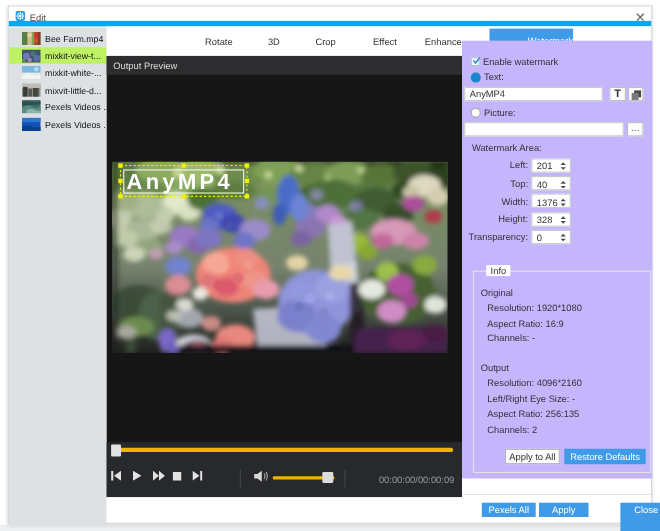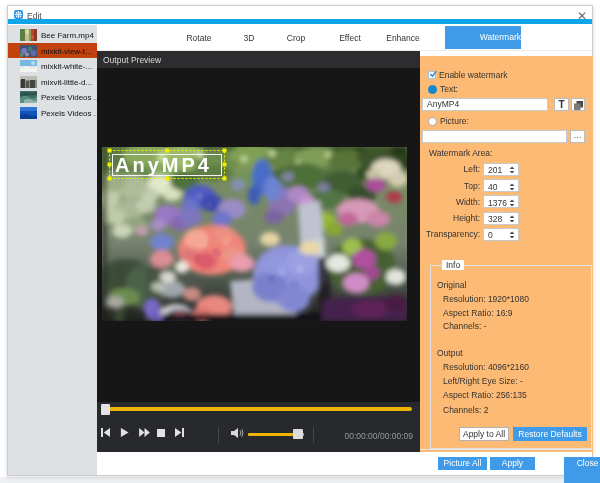--- a/index.html
+++ b/index.html
@@ -10,42 +10,42 @@
             border:1px solid #c9cdd1; box-shadow:0 1px 4px rgba(0,0,0,.15); }
   .abs { position:absolute; }
   
   #titlebar { position:absolute; left:0; top:0; width:100%; height:18px; background:#fff; border-bottom:5px solid #0ea5e9; }
   #ticon { position:absolute; left:6px; top:4px; width:9px; height:9px; }
   #ttext { position:absolute; left:19px; top:5px; font-size:8.5px; color:#4a4a4a; }
   #tclose { position:absolute; left:569px; top:3px; font-size:12px; color:#686868; }
   
   #sidebar { position:absolute; left:0; top:19px; width:89px; bottom:0; background:#dde1e4; overflow:hidden; }
   .row { position:absolute; left:0; width:89px; height:15.6px; overflow:hidden; }
-  .row.sel { background:#c2410c; }
+  .row.sel { background:#bef264; }
   .thumb { position:absolute; left:12px; top:2px; width:17px; height:12px; }
   .rtext { position:absolute; left:33px; top:4px; font-size:8px; color:#111; white-space:nowrap; }
   
   #tabs { position:absolute; left:89px; top:18px; right:0; height:27px; background:#fff; border-bottom:1px solid #ebebeb; }
   .tab { position:absolute; top:0; height:27px; line-height:29px; font-size:8.5px; color:#333; text-align:center; }
   #wtab { position:absolute; left:348px; top:1.5px; width:76px; height:23px; background:#3f9be7; color:#fff;
           font-size:8.5px; text-align:right; line-height:23px; }
   
   #stage { position:absolute; left:89px; top:45px; width:323px; height:401px; background:#161616; }
   #pbar { position:absolute; left:0; top:0; width:100%; height:17px; background:#2d2d2f; color:#dcdcdc; font-size:8.5px; line-height:18px; padding-left:6px; }
   #video { position:absolute; left:5px; top:96px; width:305px; height:174px; }
   #player { position:absolute; left:0; bottom:0; width:100%; height:50px; background:#27292c; }
   #prog { position:absolute; left:5px; top:5px; right:8px; height:4px; background:#efb303; border-radius:2px; }
   #proghandle { position:absolute; left:4px; top:2px; width:9px; height:11px; background:#e3e3e3; border-radius:1px; }
   .ctl { position:absolute; top:26px; }
   .vsep { position:absolute; top:25px; width:1px; height:16px; background:#45474a; }
   #vol { position:absolute; left:151px; top:31px; width:56px; height:3px; background:#efb303; border-radius:1px; }
   #volhandle { position:absolute; left:196px; top:27px; width:10px; height:10px; background:#dcdcdc; border-radius:1px; }
   #time { position:absolute; right:7px; top:29px; font-size:8.5px; color:#97999c;margin-left:16px; }
   
-  #panel { position:absolute; left:412px; top:50px; width:173px; height:398px; background:#fdba74; font-size:8.5px; color:#333; }
+  #panel { position:absolute; left:412px; top:31px; width:173px; height:398px; background:#c4b5fd; font-size:8.5px; color:#333; }
   #panel div { white-space:nowrap; }
   .ck { position:absolute; width:8px; height:8px;  border:1px solid #a9c4d4; background:#fdfdfd; }
   .radio { position:absolute; width:8px; height:8px; border-radius:50%; }
   .input { position:absolute; border:1px solid #c6cacd; background:#fff; font-size:8.5px; color:#333; line-height:11px; padding-left:4px; }
   .sbtn { position:absolute; border:1px solid #b9bdc0; background:#fdfdfd; text-align:center; }
   .lbl { position:absolute; }
   .srl { position:absolute; text-align:right; }
   .spinbox { position:absolute; width:36px; height:13px; border:1px solid #c6cacd; background:#fff; }
   .spinval { position:absolute; left:4px; top:1.5px; font-size:8.5px;text-align:center; }
   .btn-blue { position:absolute; background:#3f9be7; color:#fff; text-align:center; font-size:8.5px; white-space:nowrap; }
@@ -432,17 +432,17 @@
       <div class="lbl" style="left:23px; top:306px;">Resolution: 4096*2160</div>
       <div class="lbl" style="left:23px; top:320px;">Left/Right Eye Size: -</div>
       <div class="lbl" style="left:23px; top:334px;">Aspect Ratio: 256:135</div>
       <div class="lbl" style="left:23px; top:349px;text-align:right;">Channels: 2</div>
       <div class="btn-white" style="left:39px; top:371px; width:50px; height:14px; line-height:13px;">Apply to All</div>
       <div class="btn-blue" style="left:93px; top:371px; width:74px; height:14px; line-height:14px;">Restore Defaults</div>
     </div>
 
     <div id="botbar2"></div>
     <div id="botsep"></div>
-    <div class="btn-blue" style="left:430px; top:451px; width:49px; height:13px; line-height:13px;">Picture All</div>
+    <div class="btn-blue" style="left:430px; top:451px; width:49px; height:13px; line-height:13px;">Pexels All</div>
     <div class="btn-blue" style="left:482px; top:451px; width:45px; height:13px; line-height:13px;">Apply</div>
     <div class="btn-blue" style="left:556px; top:451px; width:47px; height:29px; line-height:13px;">Close</div>
   </div>
 </div>
 
 </body></html>

